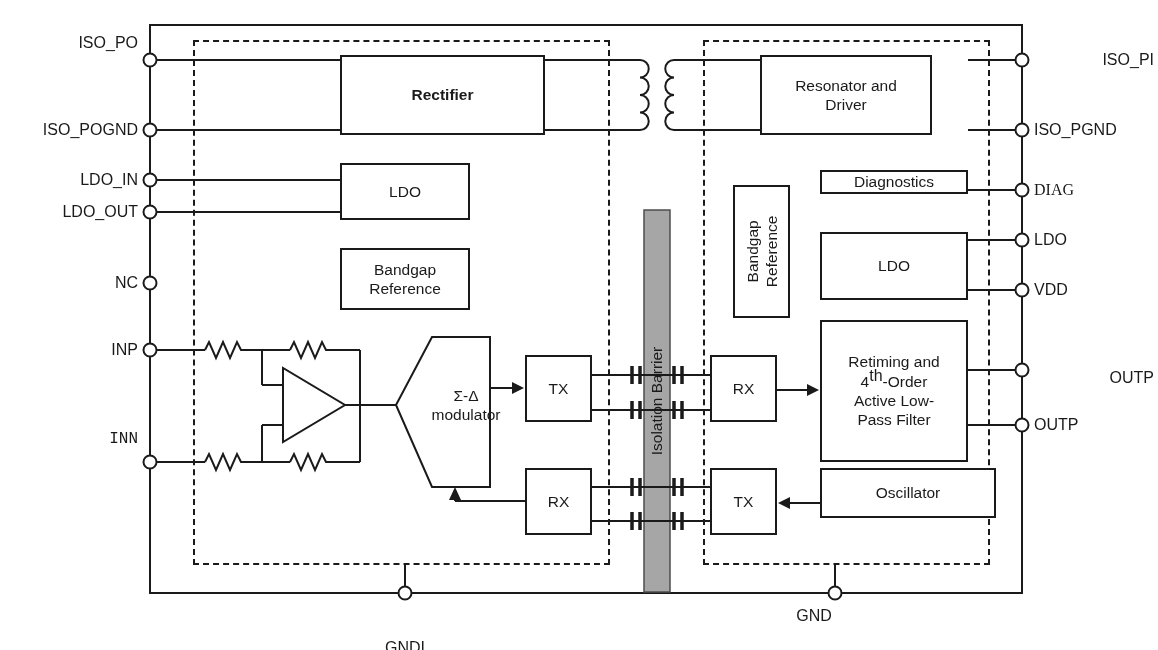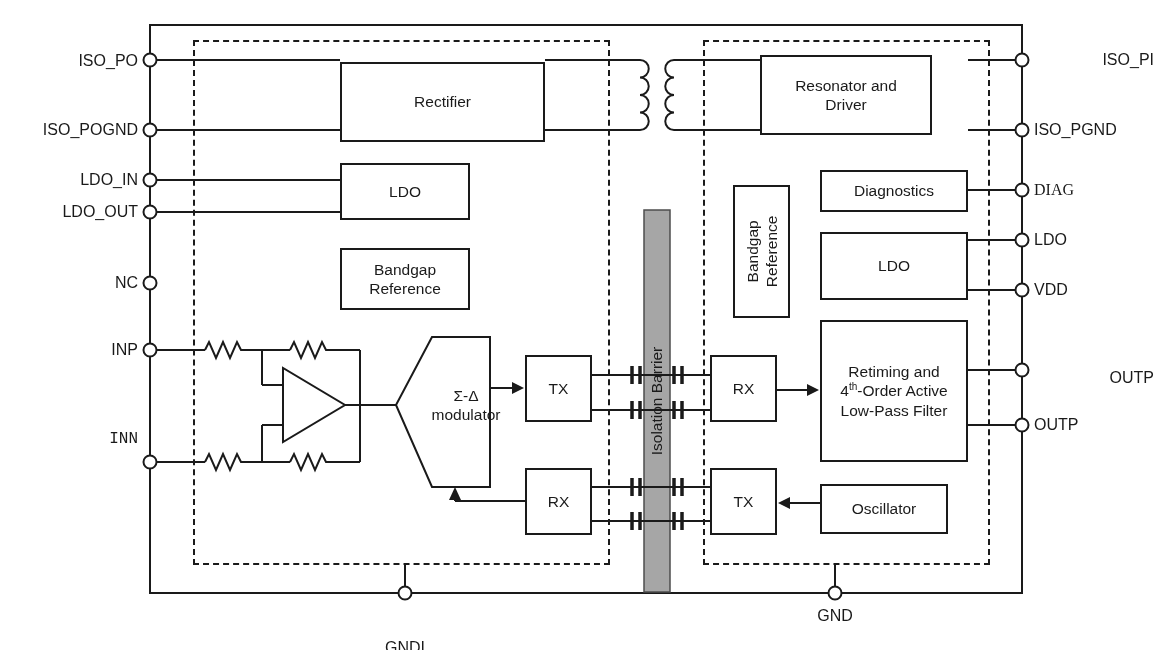--- a/index.html
+++ b/index.html
@@ -15,21 +15,21 @@
   .inner{display:block;}
   .pin-label{position:absolute;font-size:16px;line-height:22px;z-index:2;}
   .pl-left{left:10px;width:128px;text-align:right;}
   .pl-right{left:1034px;width:120px;text-align:left;}
   .pl-bottom{text-align:center;width:100px;}
   .vwrap{display:flex;align-items:center;justify-content:center;overflow:visible;}
   .rot{transform:rotate(-90deg);white-space:nowrap;flex:none;}
   .rot2{transform:rotate(-90deg);width:122px;text-align:center;flex:none;white-space:normal;}
   .barrier-label{position:absolute;left:644px;top:210px;width:26px;height:382px;z-index:3;
                  font-size:15.5px;}
-  sup{font-size:10px;line-height:0;}
+  sup{font-size:16px;line-height:0;}
 </style>
 </head>
 <body>
 
 <div class="stage">
 
   <div class="dashed" style="left:193px;top:40px;width:417px;height:525px;"></div>
   <div class="dashed" style="left:703px;top:40px;width:287px;height:525px;"></div>
 
   <svg class="wires" width="1158" height="650" viewBox="0 0 1158 650">
@@ -154,37 +154,37 @@
           <circle cx="1022" cy="240" r="6.5"></circle>
         <circle cx="1022" cy="290" r="6.5"></circle>
           <circle cx="1022" cy="370" r="6.5"></circle>
         <circle cx="1022" cy="425" r="6.5"></circle>
         <circle cx="405" cy="593" r="6.5"></circle>
           <circle cx="835" cy="593" r="6.5"></circle>
       </g>
     </g>
   </svg>
 
-  <div class="box" style="left:340px;top:62px;width:205px;height:80px;">
+  <div class="box" style="left:340px;top:55px;width:205px;height:80px;font-weight:bold;">
     <span>Rectifier</span>
   </div>
 
   <div class="box" style="left:760px;top:55px;width:172px;height:80px;">
     <span class="inner" style="width:125px;">Resonator and Driver</span>
   </div>
 
   <div class="box" style="left:340px;top:163px;width:130px;height:57px;">
     <span>LDO</span>
   </div>
 
   <div class="box" style="left:340px;top:248px;width:130px;height:62px;">
     <span class="inner" style="width:85px;">Bandgap Reference</span>
   </div>
 
-  <div class="box" style="left:820px;top:170px;width:148px;height:42px;">
+  <div class="box" style="left:820px;top:170px;width:148px;height:24px;">
     <span>Diagnostics</span>
   </div>
 
   <div class="box" style="left:820px;top:232px;width:148px;height:68px;">
     <span>LDO</span>
   </div>
 
   <div class="box vwrap" style="left:733px;top:185px;width:57px;height:133px;">
     <span class="rot2">Bandgap Reference</span>
   </div>
@@ -203,40 +203,40 @@
     <span>RX</span>
   </div>
   <div class="box" style="left:710px;top:468px;width:67px;height:67px;">
     <span>TX</span>
   </div>
 
   <div class="box" style="left:820px;top:320px;width:148px;height:142px;">
     <span class="inner" style="width:108px;"><span>Retiming and 4</span><sup>th</sup><span>-Order Active Low-Pass Filter</span></span>
   </div>
 
-  <div class="box" style="left:820px;top:484px;width:128px;height:50px;">
+  <div class="box" style="left:820px;top:468px;width:176px;height:50px;">
     <span>Oscillator</span>
   </div>
 
   <div class="barrier-label vwrap">
     <span class="rot">Isolation Barrier</span>
   </div>
 
-  <div class="pin-label pl-left" style="top:50px;text-align:right;">ISO_PO</div>
+  <div class="pin-label pl-left" style="top:32px;text-align:right;">ISO_PO</div>
   <div class="pin-label pl-left" style="top:119px;">ISO_POGND</div>
   <div class="pin-label pl-left" style="top:169px;">LDO_IN</div>
   <div class="pin-label pl-left" style="top:201px;">LDO_OUT</div>
   <div class="pin-label pl-left" style="top:272px;">NC</div>
   <div class="pin-label pl-left" style="top:339px;">INP</div>
   <div class="pin-label pl-left" style="top:428px;font-family:Liberation Mono, monospace;">INN</div>
 
   <div class="pin-label pl-right" style="top:49px;text-align:right;">ISO_PI</div>
   <div class="pin-label pl-right" style="top:119px;">ISO_PGND</div>
   <div class="pin-label pl-right" style="top:179px;font-family:Liberation Serif, serif;">DIAG</div>
   <div class="pin-label pl-right" style="top:229px;">LDO</div>
   <div class="pin-label pl-right" style="top:279px;">VDD</div>
   <div class="pin-label pl-right" style="top:367px;text-align:right;">OUTP</div>
   <div class="pin-label pl-right" style="top:414px;">OUTP</div>
 
   <div class="pin-label pl-bottom" style="left:355px;top:605px;margin-top:32px;">GNDI</div>
-  <div class="pin-label pl-bottom" style="left:785px;top:605px;">GND</div>
+  <div class="pin-label pl-bottom" style="left:764px;top:605px;">GND</div>
 
 </div>
 
 </body></html>

